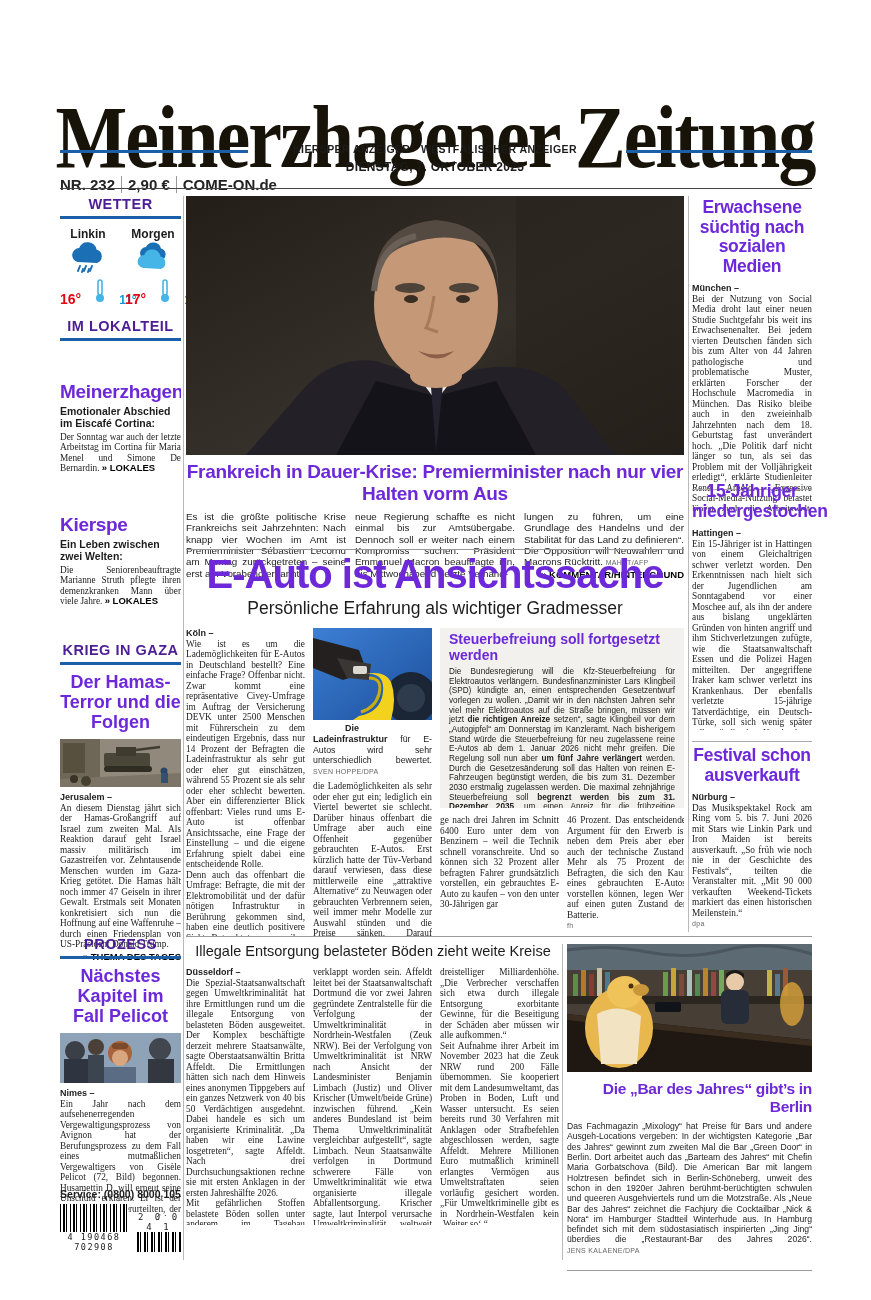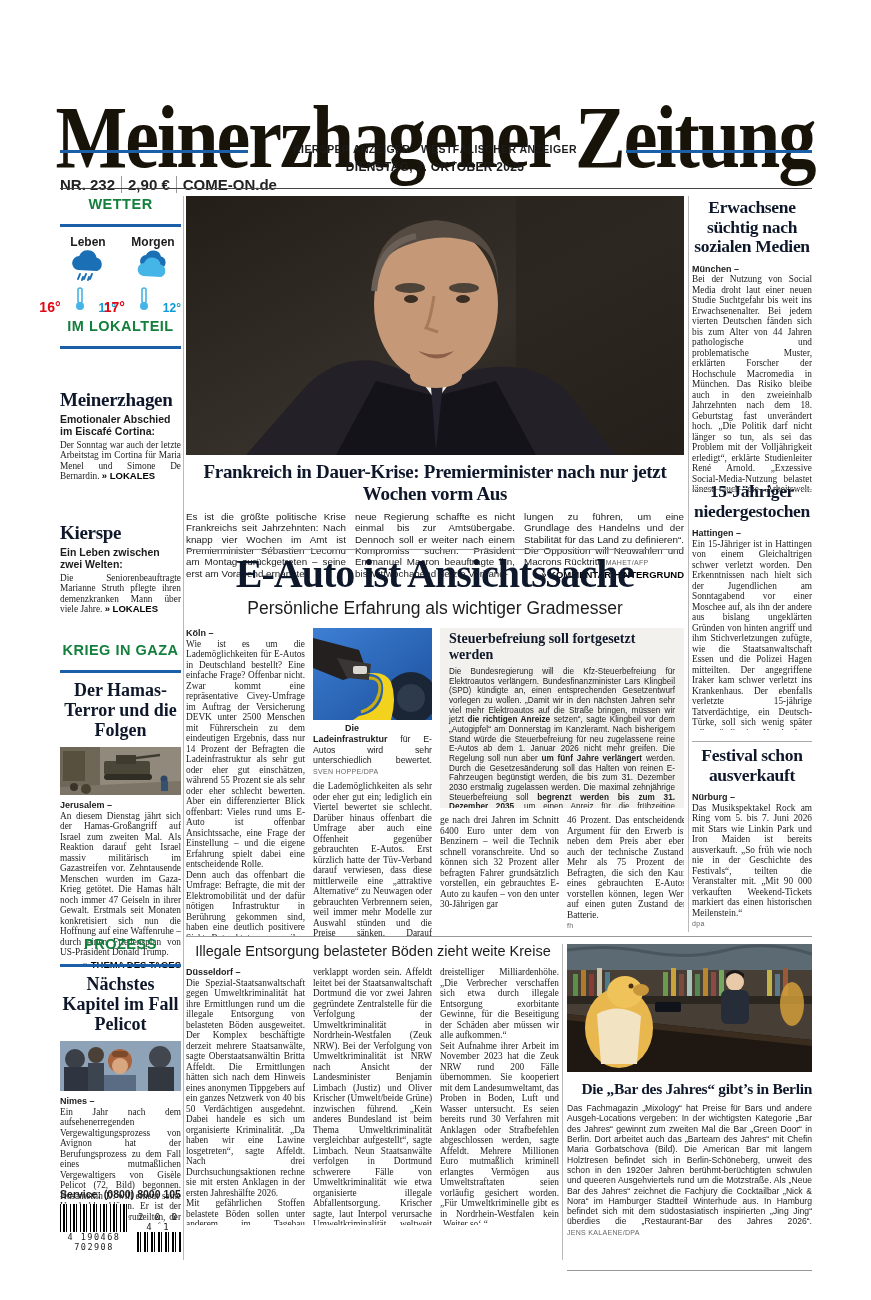--- a/index.html
+++ b/index.html
@@ -17,42 +17,42 @@
   .mast-edition{font-size:10.5px;font-weight:bold;letter-spacing:.4px;}
   .mast-date{font-size:12px;font-weight:bold;margin-top:5px;letter-spacing:.3px;}
   .mast-issue{position:absolute;top:176px;left:60px;font-family:"Liberation Sans",sans-serif;
     font-size:15px;font-weight:bold;color:#222;}
   .mast-issue span{padding:0 6px;border-right:1px solid #999;}
   .mast-issue span:first-child{padding-left:0;}
   .mast-issue span:last-child{border-right:none;}
   .header-rule{position:absolute;top:188px;left:60px;width:752px;height:1px;background:#444;}
   
   .kicker{font-family:"Liberation Sans",sans-serif;font-weight:bold;font-size:14.5px;
-    color:#15803d;text-align:center;letter-spacing:.5px;border-bottom:3px solid #1a5fa8;
-    padding-bottom:12px;margin:0 0 8px 0;}
-  h2,h3,h4{font-family:Liberation Serif, serif;color:#0f172a;margin:0;}
+    color:#4c1d95;text-align:center;letter-spacing:.5px;border-bottom:3px solid #1a5fa8;
+    padding-bottom:4px;margin:0 0 8px 0;}
+  h2,h3,h4{font-family:Liberation Sans, sans-serif;color:#6d28d9;margin:0;}
   .art-text{font-size:9.3px;line-height:1.13;text-align:justify;overflow:hidden;}
   .art-text p{margin:0 0 0 0;white-space:pre-line;}
   .dateline{font-family:"Liberation Sans",sans-serif;font-weight:bold;font-size:9px;}
   .lead-in{font-family:"Liberation Sans",sans-serif;font-weight:bold;font-size:10.5px;
     line-height:1.18;margin:2px 0;}
   .credit{font-family:"Liberation Sans",sans-serif;font-size:7px;color:#666;
     letter-spacing:.3px;white-space:nowrap;}
   .ref{font-family:"Liberation Sans",sans-serif;font-weight:bold;font-size:9.5px;color:#000;}
   .ref-line{display:block;text-align:right;margin-top:1px;}
   .vrule{position:absolute;width:1px;background:#b9b9b9;}
   .hrule{position:absolute;height:1px;background:#999;}
   .photo{display:block;}
   
   .rail-l{position:absolute;left:60px;width:121px;}
   #wetter{top:196px;height:118px;}
   .forecast{display:flex;justify-content:space-between;margin-top:6px;}
   .day{width:56px;text-align:center;}
   .day-label{font-family:"Liberation Sans",sans-serif;font-weight:bold;font-size:12px;}
-  .temps{display:flex;align-items:flex-end;justify-content:flex-end;gap:14px;
+  .temps{display:flex;align-items:flex-end;justify-content:flex-start;gap:14px;
     font-family:"Liberation Sans",sans-serif;font-weight:bold;}
   .hi{color:#e30613;font-size:14px;}
   .lo{color:#0c9ad7;font-size:12px;}
   #lokalteil{top:318px;height:318px;overflow:hidden;}
   .loc-item h3{font-size:19px;letter-spacing:-.3px;margin:0 0 2px 0;}
   .loc-item{margin-bottom:12px;margin-top:40px;}
   #lokalsport{border-top:1px solid #aaa;padding-top:20px;}
   #gaza{top:642px;height:292px;}
   #gaza h3, #prozess h3{font-size:18px;line-height:1.1;text-align:center;margin:6px 0 7px 0;}
   #prozess{top:936px;height:250px;}
@@ -127,21 +127,21 @@
   </div>
   <div class="mast-issue">
     <span>NR. 232</span><span>2,90 €</span><span>COME-ON.de</span>
   </div>
   <div class="header-rule"></div>
 
   <section class="rail-l" id="wetter">
     <h2 class="kicker">WETTER</h2>
     <div class="forecast">
       <div class="day">
-        <div class="day-label">Leben</div>
+        <div class="day-label">Linkin</div>
         <span>
           <svg width="44" height="34" viewBox="0 0 44 34">
             <path d="M12 21a7 7 0 0 1 1.2-13.9A9 9 0 0 1 30.5 8.6 7 7 0 0 1 31 22z" fill="#1a6fb5"></path>
             <g stroke="#1a6fb5" stroke-width="2" stroke-linecap="round">
               <line x1="14" y1="25" x2="12" y2="30"></line>
                 <line x1="20" y1="25" x2="18" y2="30"></line>
               <line x1="26" y1="25" x2="24" y2="30"></line>
                 <line x1="17" y1="28" x2="16" y2="31"></line>
               <line x1="23" y1="28" x2="22" y2="31"></line>
             </g>
@@ -285,21 +285,21 @@
     <ellipse cx="224" cy="92" rx="15" ry="5" fill="#4e4338"></ellipse>
     <ellipse cx="278" cy="92" rx="15" ry="5" fill="#4e4338"></ellipse>
     <ellipse cx="225" cy="103" rx="7" ry="4" fill="#3a2e24"></ellipse>
     <ellipse cx="277" cy="103" rx="7" ry="4" fill="#3a2e24"></ellipse>
     <path d="M248 100 Q244 125 240 132 L252 136" fill="none" stroke="#a87a5c" stroke-width="3"></path>
     <path d="M232 155 Q250 162 268 155 Q252 170 232 155 Z" fill="#8d5f48"></path>
     <ellipse cx="250" cy="180" rx="26" ry="12" fill="#c59877"></ellipse>
   </svg>
 
   <section class="center" id="france">
-    <h2>Frankreich in Dauer-Krise: Premierminister nach nur jetzt Wochen vorm Aus</h2>
+    <h2>Frankreich in Dauer-Krise: Premierminister nach nur vier Halten vorm Aus</h2>
     <div class="cols">
       <div class="fr-col">Es ist die größte politische Krise Frankreichs seit Jahrzehnten: Nach knapp vier Wochen im Amt ist Premierminister Sébastien Lecornu am Montag zurückgetreten – seine erst am Vorabend ernannte</div>
       <div class="fr-col">neue Regierung schaffte es nicht einmal bis zur Amtsübergabe. Dennoch soll er weiter nach einem Kompromiss suchen: Präsident Emmanuel Macron beauftragte ihn, bis Mittwochabend „letzte Verhand-</div>
       <div class="fr-col"><span>lungen zu führen, um eine Grundlage des Handelns und der Stabilität für das Land zu definieren“. Die Opposition will Neuwahlen und Macrons Rücktritt.</span>
         <span class="credit">MAHET/AFP</span>
         <span class="ref ref-line">» KOMMENTAR/HINTERGRUND</span>
       </div>
     </div>
   </section>
 

